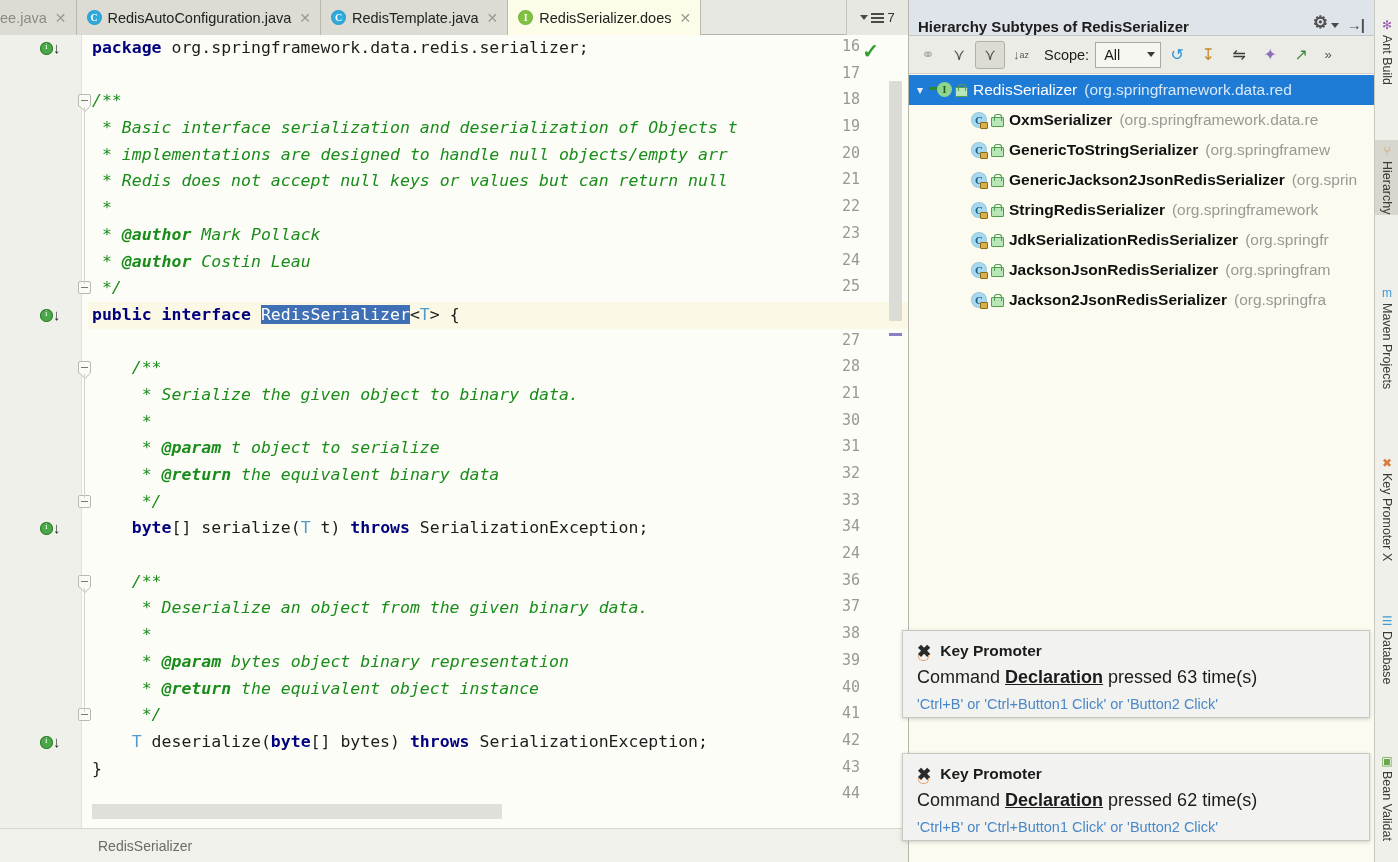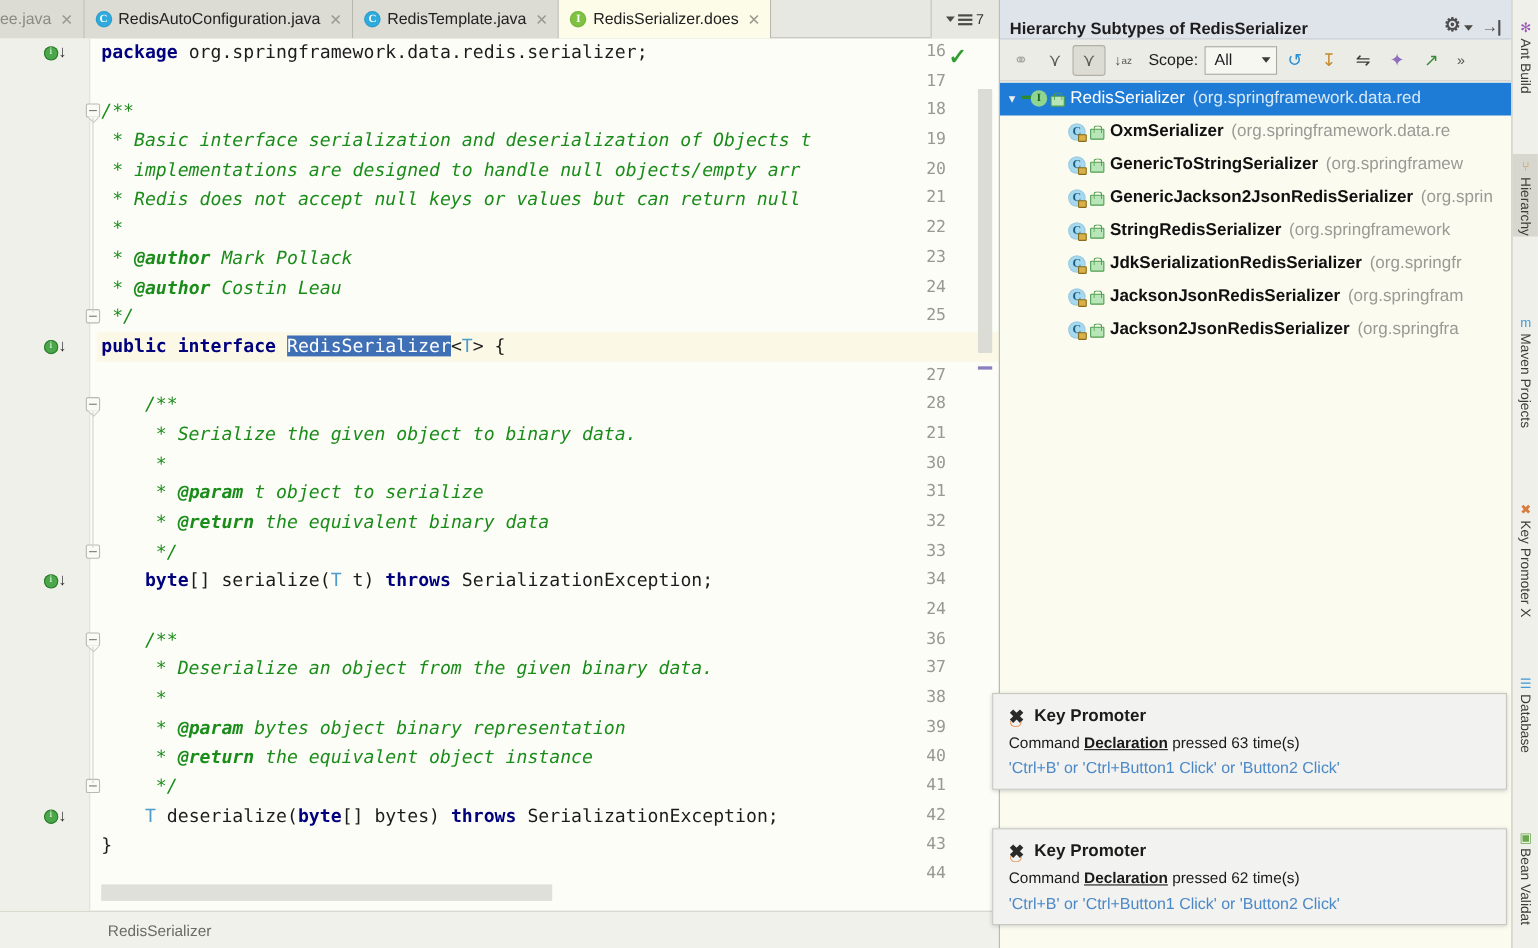--- a/index.html
+++ b/index.html
@@ -187,21 +187,21 @@
     position:absolute; left:902px; width:468px; background:#f2f2f0;
     border:1px solid #c8c8c2; box-shadow:0 1px 4px rgba(0,0,0,.18);
     padding:11px 14px 13px 14px;
   }
   .kp1{ top:630px; height:88px; }
   .kp2{ top:753px; height:88px; }
   .kp-title{ display:flex; align-items:center; gap:9px; font-size:15.5px; font-weight:bold; color:#1b1b1b; }
   .kpx{ color:#2a2a2a; font-size:17px; font-weight:bold; position:relative; line-height:1; }
   .kpx:after{ content:""; position:absolute; left:1px; bottom:-1px; width:9px;height:5px;
       border:1.5px solid #e8a06a; border-top:none; border-radius:0 0 5px 5px; }
-  .kp-body{ margin-top:7px; font-size:14px; color:#1b1b1b; }
+  .kp-body{ margin-top:7px; font-size:18px; color:#1b1b1b; }
   .kp-body b{ font-weight:bold; text-decoration:underline; }
   .kp-link{ margin-top:8px; font-size:14.5px; color:#4a88c7; }
 
   
   .rside{
     position:absolute; right:0; top:0; width:24px; height:862px;
     background:#f0f0ea; border-left:1px solid #c8c8c0;
   }
   .rtab{
     position:absolute; left:0; width:24px;

